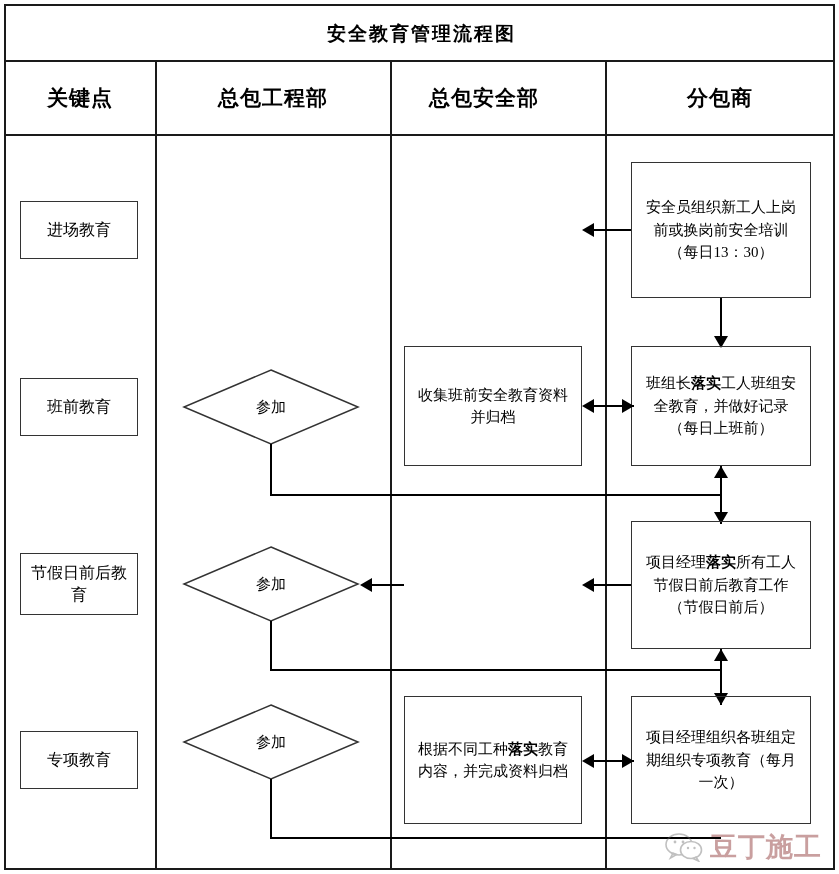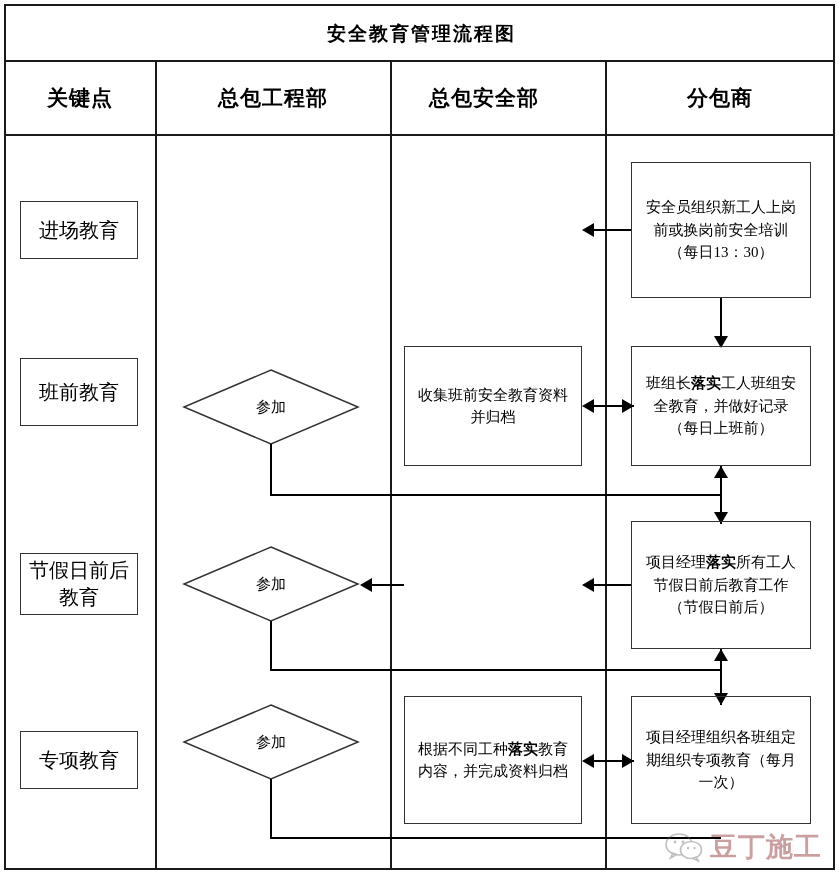--- a/index.html
+++ b/index.html
@@ -71,21 +71,21 @@
 
   
   .kbox {
     position: absolute;
     border: 1.5px solid #333333;
     box-sizing: border-box;
     display: flex;
     align-items: center;
     justify-content: center;
     text-align: center;
-    font-size: 20px;
+    font-size: 16px;
     line-height: 1.35;
     padding: 0 4px;
   }
 
   
   .pbox {
     position: absolute;
     border: 1.5px solid #333333;
     box-sizing: border-box;
     display: flex;
@@ -178,21 +178,21 @@
   <div class="pbox" style="left:631px; top:162px; width:180px; height:136px;">
     <span class="t"><span>安全员组织新工人上岗前或换岗前安全培训（每日13：30）</span></span>
   </div>
 
   <div class="conn h" style="left:594px; top:229px; width:37px;"></div>
   <div class="arrow left" style="left:582px; top:223px;"></div>
 
   <div class="conn v" style="left:720px; top:298px; height:42px;"></div>
   <div class="arrow down" style="left:714px; top:336px;"></div>
 
-  <div class="kbox" style="left:20px; top:358px; width:118px; height:68px;text-align:right;">班前教育</div>
+  <div class="kbox" style="left:20px; top:378px; width:118px; height:58px;text-align:right;">班前教育</div>
 
   <div class="diamond" style="left:182px; top:368px; width:178px; height:78px;">
     <svg width="178" height="78" viewBox="0 0 178 78">
       <polygon points="89,2 176,39 89,76 2,39" fill="#ffffff" stroke="#333333" stroke-width="1.5"></polygon>
     </svg>
     <span class="dlabel">参加</span>
   </div>
 
   <div class="pbox" style="left:404px; top:346px; width:178px; height:120px;">
     <span class="t"><span>收集班前安全教育资料并归档</span></span>

